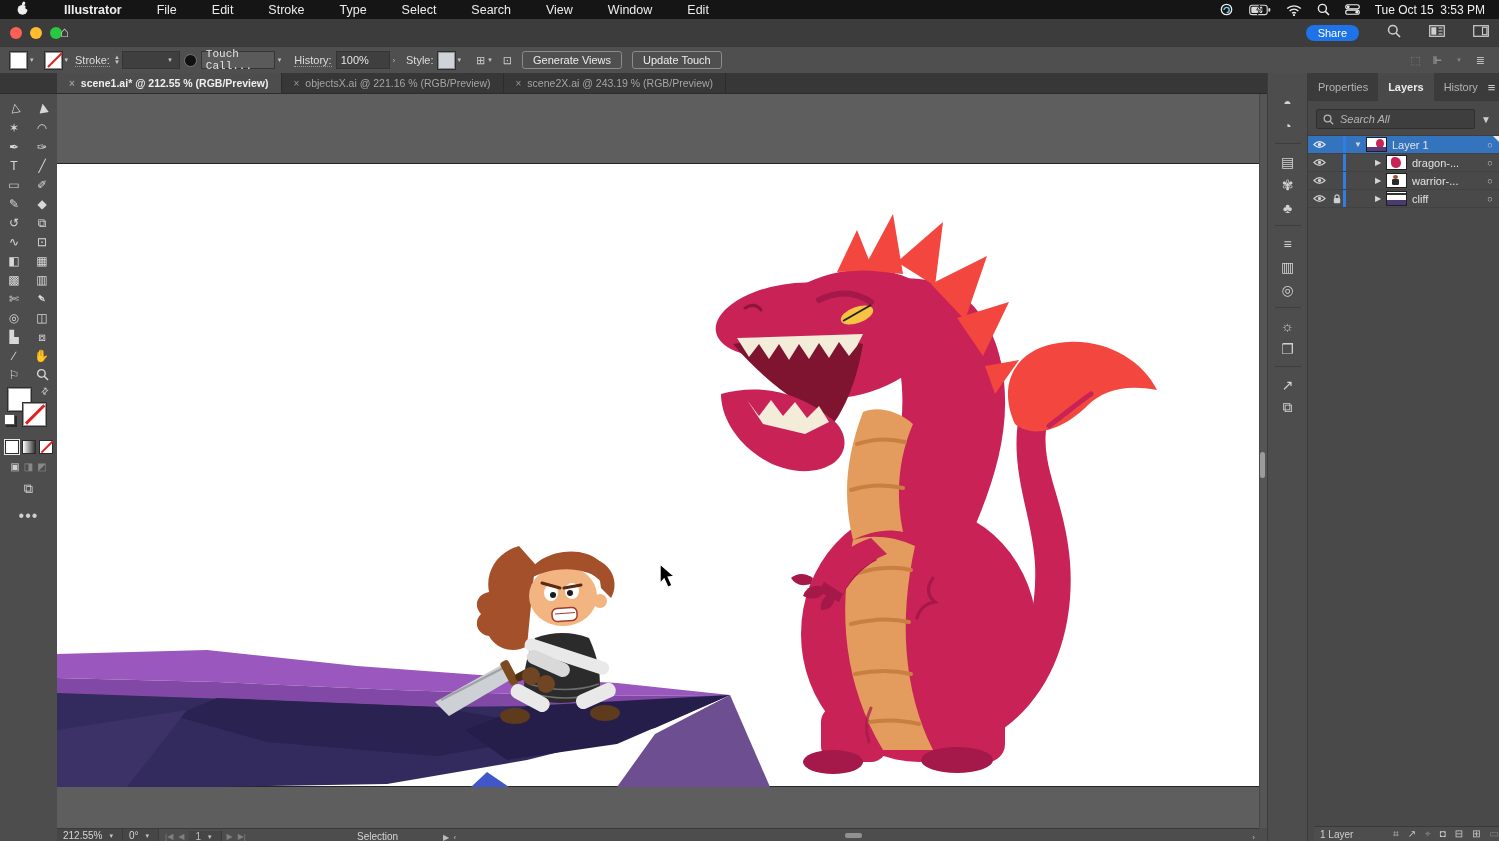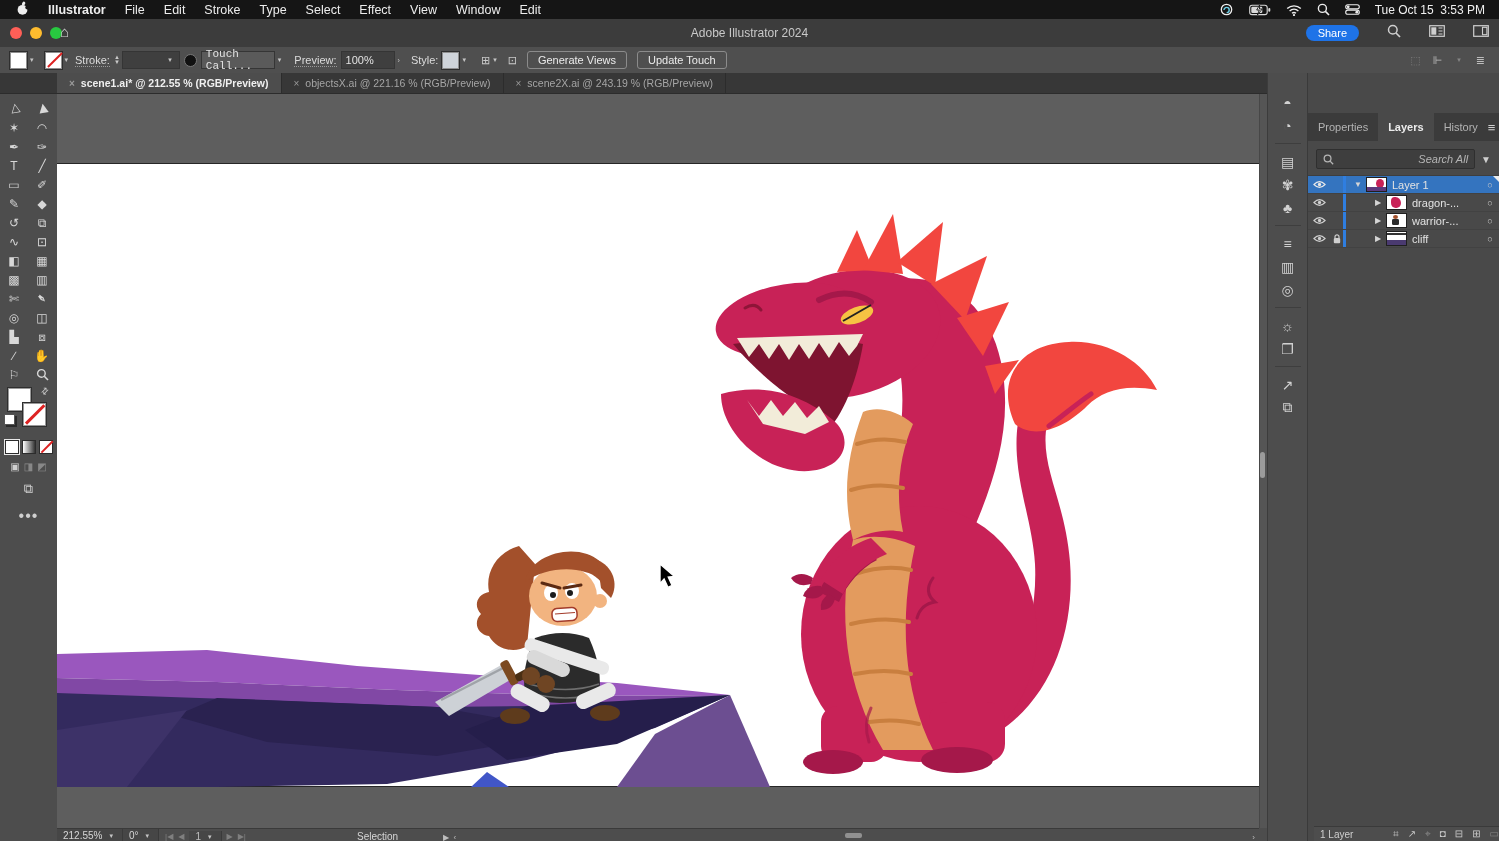--- a/index.html
+++ b/index.html
@@ -1,21 +1,21 @@
 <!DOCTYPE html>
 <html><head>
 <meta charset="utf-8">
 <style>
   html,body{margin:0;padding:0;background:#222;}
   .app{position:relative;width:1499px;height:841px;overflow:hidden;background:#4d4d4d;
        font-family:"Liberation Sans",sans-serif;color:#ddd;-webkit-font-smoothing:antialiased;}
   
   .menubar{position:absolute;left:0;top:0;width:100%;height:19px;background:#151515;
            display:flex;align-items:center;justify-content:space-between;font-size:12.5px;color:#ededed;}
-  .mb-left{display:flex;align-items:center;gap:19px;padding-left:16px;}
+  .mb-left{display:flex;align-items:center;gap:35px;padding-left:16px;}
   .mb-item{cursor:default;}
   .mb-item.bold{font-weight:bold;}
   .mb-right{display:flex;align-items:center;gap:15px;padding-right:14px;}
   .mb-right svg{display:block;}
   .mb-time{font-size:12px;color:#f0f0f0;white-space:pre;}
   
   .titlebar{position:absolute;left:0;top:19px;width:100%;height:28px;background:#3c3c3c;border-bottom:1px solid #2b2b2b;}
   .traffic{position:absolute;left:10px;top:8px;display:flex;gap:8px;}
   .tl-dot{width:12px;height:12px;border-radius:50%;}
   .tl-title{position:absolute;left:0;right:0;top:7px;text-align:center;font-size:12px;color:#c9c9c9;}
@@ -79,26 +79,26 @@
   .st-arrows{position:absolute;left:386px;font-size:8px;color:#bdbdbd;}
   .hthumb{position:absolute;left:788px;top:4px;width:17px;height:5px;background:#909090;border-radius:2px;}
   .st-rt{position:absolute;right:4px;font-size:8px;color:#bdbdbd;}
   
   .dock{position:absolute;left:1267px;top:73px;width:40px;height:768px;background:#4d4d4d;border-left:1px solid #3c3c3c;
         display:flex;flex-direction:column;align-items:center;padding-top:18px;box-sizing:border-box;}
   .dock-icon{width:26px;height:23px;display:flex;align-items:center;justify-content:center;font-size:14px;color:#d2d2d2;cursor:pointer;}
   .dock-sep{width:26px;height:1px;background:#3e3e3e;margin:6px 0;}
   
   .panel{position:absolute;left:1307px;top:73px;width:192px;height:768px;background:#494949;border-left:1px solid #3a3a3a;box-sizing:border-box;}
-  .panel-tabs{display:flex;align-items:stretch;height:28px;background:#3b3b3b;font-size:11px;margin-top:40px;}
+  .panel-tabs{display:flex;align-items:stretch;height:28px;background:#3b3b3b;font-size:11px;}
   .ptab{display:flex;align-items:center;padding:0 10px;color:#b3b3b3;cursor:pointer;}
   .ptab.active{background:#494949;color:#ececec;font-weight:bold;}
   .panel-menu{margin-left:auto;display:flex;align-items:center;padding-right:8px;color:#cfcfcf;font-size:13px;}
   .searchrow{display:flex;align-items:center;margin:8px 8px 6px 8px;gap:6px;}
-  .searchbox{flex:1;display:flex;align-items:center;gap:6px;background:#3e3e3e;border:1px solid #2f2f2f;border-radius:2px;height:18px;padding:0 6px;justify-content:space-between;}
+  .searchbox{flex:1;display:flex;align-items:center;gap:6px;background:#3e3e3e;border:1px solid #2f2f2f;border-radius:2px;height:18px;padding:0 6px;}
   .search-text{font-style:italic;color:#b5b5b5;font-size:11px;}
   .funnel{color:#cfcfcf;font-size:10px;}
   .layers{border-top:1px solid #3e3e3e;}
   .lrow{display:flex;align-items:center;height:17px;border-bottom:1px solid #424242;position:relative;font-size:11px;color:#e2e2e2;cursor:pointer;}
   .lrow.selected{background:#3474bf;}
   .lrow.selected:after{content:"";position:absolute;right:0;top:0;border-left:6px solid transparent;border-top:6px solid #ececec;}
   .cell-eye{width:22px;display:flex;justify-content:center;}
   .cell-lock{width:13px;display:flex;justify-content:center;}
   .lbar{width:3px;align-self:stretch;background:#2f7ee0;}
   .lind{width:6px;} .lind.deep{width:26px;}
@@ -127,21 +127,21 @@
             <circle cx="6.5" cy="8.8" r="4.9" fill="#ededed"></circle>
             <circle cx="11.4" cy="6.4" r="2.1" fill="#151515"></circle>
           </svg>
       </span>
       <span class="mb-item bold">Illustrator</span>
       <span class="mb-item">File</span>
       <span class="mb-item">Edit</span>
       <span class="mb-item">Stroke</span>
       <span class="mb-item">Type</span>
       <span class="mb-item">Select</span>
-      <span class="mb-item">Effect</span>
+      <span class="mb-item">Search</span>
       <span class="mb-item">View</span>
       <span class="mb-item">Window</span>
       <span class="mb-item">Edit</span>
     </div>
     <div class="mb-right">
       <span>
         <svg width="15" height="13" viewBox="0 0 15 13">
             <circle cx="7.5" cy="6.5" r="5.2" fill="none" stroke="#ededed" stroke-width="1.3"></circle>
             <path d="M5 7a2.6 2.6 0 1 1 2.6 2.6" fill="none" stroke="#6fd0e8" stroke-width="1.4"></path>
           </svg>
@@ -180,21 +180,20 @@
     </div>
   </div>
 
   <div class="titlebar">
     <div class="traffic">
       <span class="tl-dot" style="background:#ff5f57"></span>
       <span class="tl-dot" style="background:#febc2e"></span>
       <span class="tl-dot" style="background:#28c840"></span>
     </div>
     <span class="home-ic">⌂</span>
-    <div class="tl-title">Adobe Illustrator 2024</div>
     <div class="tl-right">
       <span class="share-btn">Share</span>
       <span class="tl-ic">
         <svg width="14" height="14" viewBox="0 0 14 14">
             <circle cx="5.8" cy="5.8" r="4.3" fill="none" stroke="#cfcfcf" stroke-width="1.5"></circle>
             <path d="M9 9l4 4" stroke="#cfcfcf" stroke-width="1.7"></path>
           </svg>
       </span>
       <span class="tl-ic">
         <svg width="16" height="12" viewBox="0 0 16 12">
@@ -227,21 +226,21 @@
         <span>▼</span>
       </span>
     <span class="field" style="width:48px;">
         <span style="margin-left:auto" class="caret">▾</span>
       </span>
     <span class="dot-brush"></span>
     <span class="field" style="width:64px;background:#5a5a5a;font-family:Liberation Mono, monospace;">
         <span>Touch Call...</span>
       </span>
       <span class="caret">▾</span>
-    <span class="cb-label" style="margin-left:10px;">Preview:</span>
+    <span class="cb-label" style="margin-left:10px;">History:</span>
     <span class="field" style="width:44px;">
         <span>100%</span>
       </span>
     <span class="caret">›</span>
     <span class="cb-label" style="margin-left:8px;border-bottom:none;">Style:</span>
     <span class="sw" style="background:#cfd4da;"></span>
       <span class="caret">▾</span>
     <span style="margin-left:12px;color:#c9c9c9;">⊞</span>
       <span class="caret">▾</span>
     <span style="margin-left:8px;color:#c9c9c9;">⊡</span>

